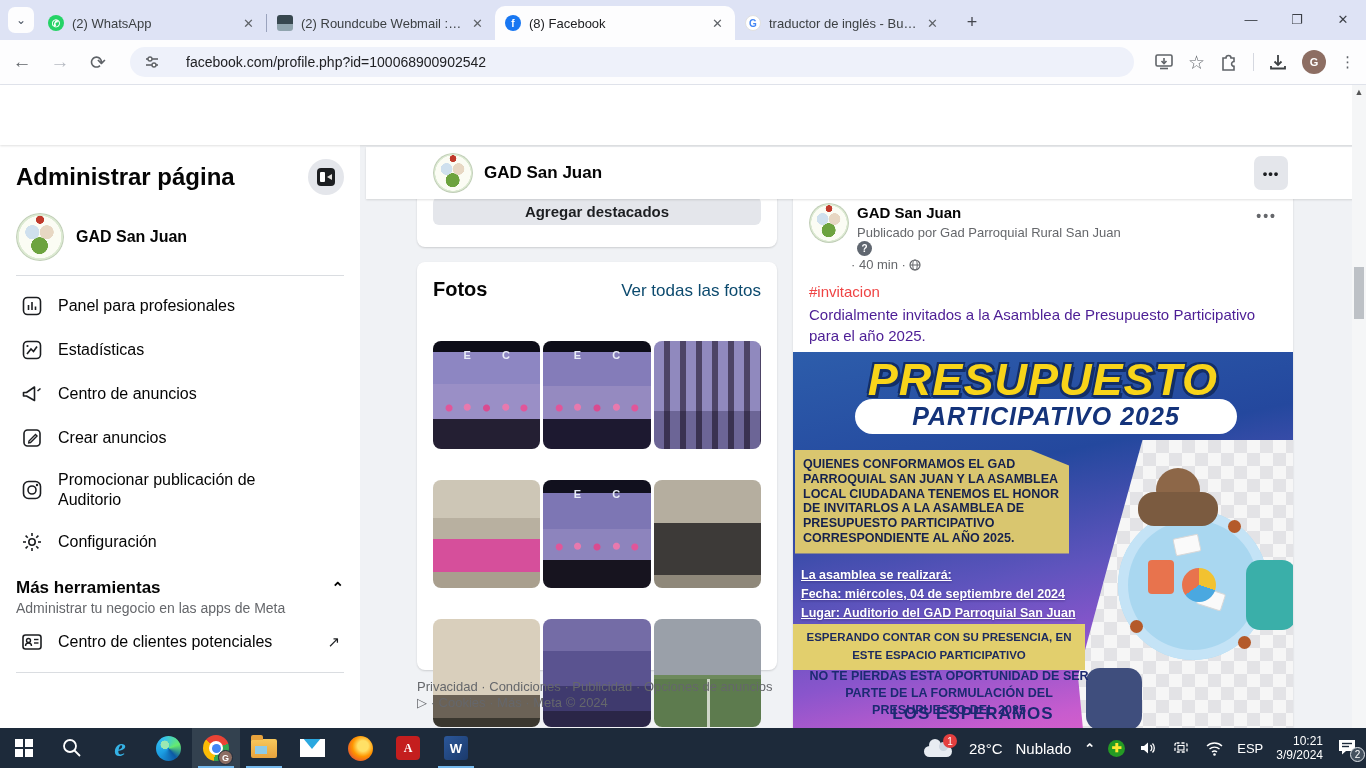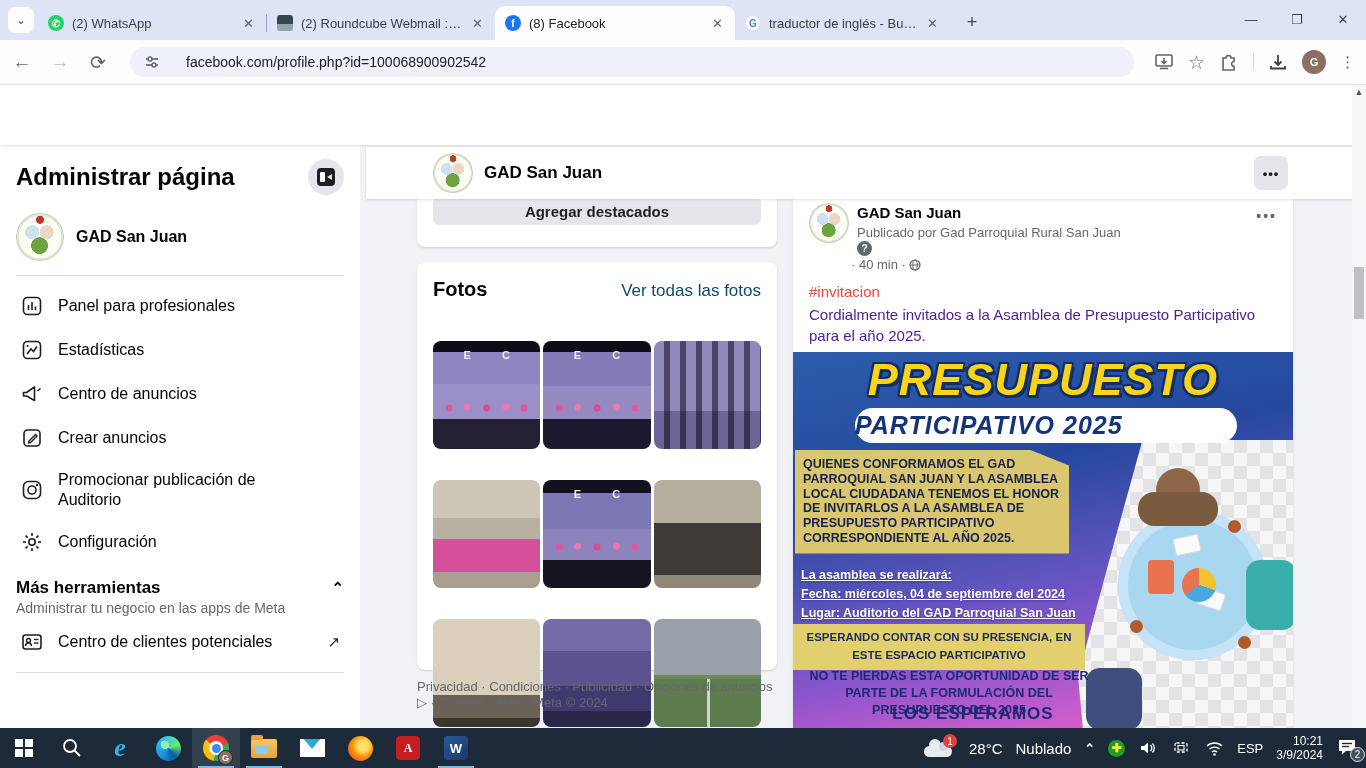--- a/index.html
+++ b/index.html
@@ -118,21 +118,21 @@
   .posttime { position:absolute; left:58px; top:89px; font-size:13px; color:#65676b; display:flex; align-items:center; gap:3px; }
   .postmore { position:absolute; right:16px; top:40px; color:#65676b; font-weight:bold; letter-spacing:2px; font-size:14px; }
   .hashtag { position:absolute; left:16px; top:115px; font-size:15px; color:#ef4444; }
   .postbody { position:absolute; left:16px; top:136px; width:468px; font-size:15px; color:#4c1d95; line-height:21px; }
 
   
   .poster { position:absolute; left:0; top:184px; width:500px; height:416px; overflow:hidden;
     background:linear-gradient(168deg,#2d5dab 0%,#24489e 30%,#5f54bd 52%,#8a55cc 66%,#c75cce 80%,#ee62c4 94%); }
   .postertitle1 { position:absolute; left:0; right:0; top:2px; text-align:center; font-size:45px; font-weight:900; font-style:italic; letter-spacing:1px; color:#f8d41a;
     text-shadow:3px 3px 0 #132e66,-2px -2px 0 #132e66,2px -2px 0 #132e66,-2px 2px 0 #132e66,0 3px 0 #132e66; }
-  .posterpill { position:absolute; left:62px; top:56px; width:382px; height:35px; background:#fff; border-radius:18px; display:flex; align-items:center; justify-content:flex-start; }
+  .posterpill { position:absolute; left:62px; top:47px; width:382px; height:35px; background:#fff; border-radius:18px; display:flex; align-items:center; justify-content:center; }
   .posterpill span { font-size:25px; font-weight:900; font-style:italic; color:#14337a; letter-spacing:1px; }
   .posterinvite { position:absolute; left:2px; top:98px; width:274px; background:#d9c66f; color:#15214d; font-weight:800; font-size:12.5px; line-height:1.18; padding:7px 8px 8px; clip-path:polygon(0 0,86% 0,100% 15%,100% 100%,0 100%); }
   .posterdetails { position:absolute; left:8px; top:214px; width:310px; color:#fff; font-weight:700; font-size:12.5px; line-height:1.5; text-shadow:0 1px 2px rgba(40,20,90,.5);text-decoration:underline; }
   .posterbanner { position:absolute; left:0; top:272px; width:292px; background:#e2cf6d; color:#1c2a5e; font-weight:800; font-size:11.5px; text-align:center; padding:5px 12px; line-height:1.55; }
   .posterclosing { position:absolute; left:6px; top:316px; width:300px; color:#1c2a72; font-weight:800; font-size:12.5px; text-align:center; line-height:1.35; }
   .posterfarewell { position:absolute; left:50px; top:352px; width:260px; text-align:center; color:#1c2a72; font-weight:900; font-size:17px; letter-spacing:1px; }
   .posterillu { position:absolute; right:0; top:88px; width:215px; height:328px;
     background:conic-gradient(#f6f6f6 0 25%,#e3e3e6 0 50%,#f6f6f6 0 75%,#e3e3e6 0) 0 0/26px 26px;
     clip-path:polygon(30% 0,100% 0,100% 100%,4% 100%,0 72%,14% 38%); }
   .tablecircle { position:absolute; left:40px; top:70px; width:150px; height:150px; border-radius:50%; background:#a9d7f0; box-shadow:inset 0 0 0 10px #c4e3f6; }

